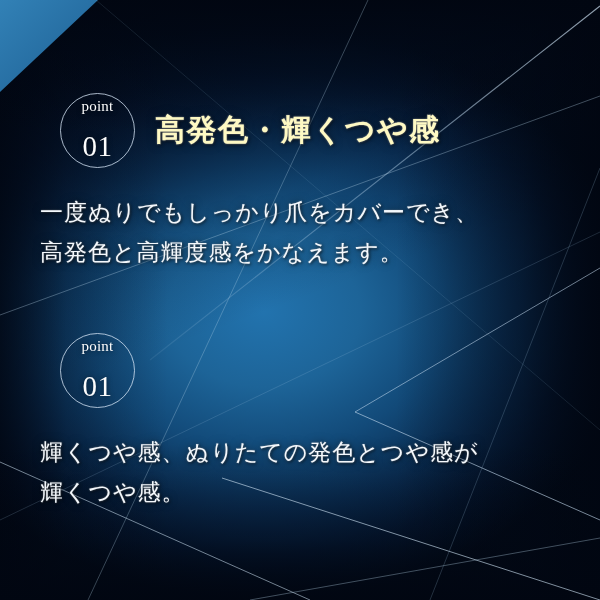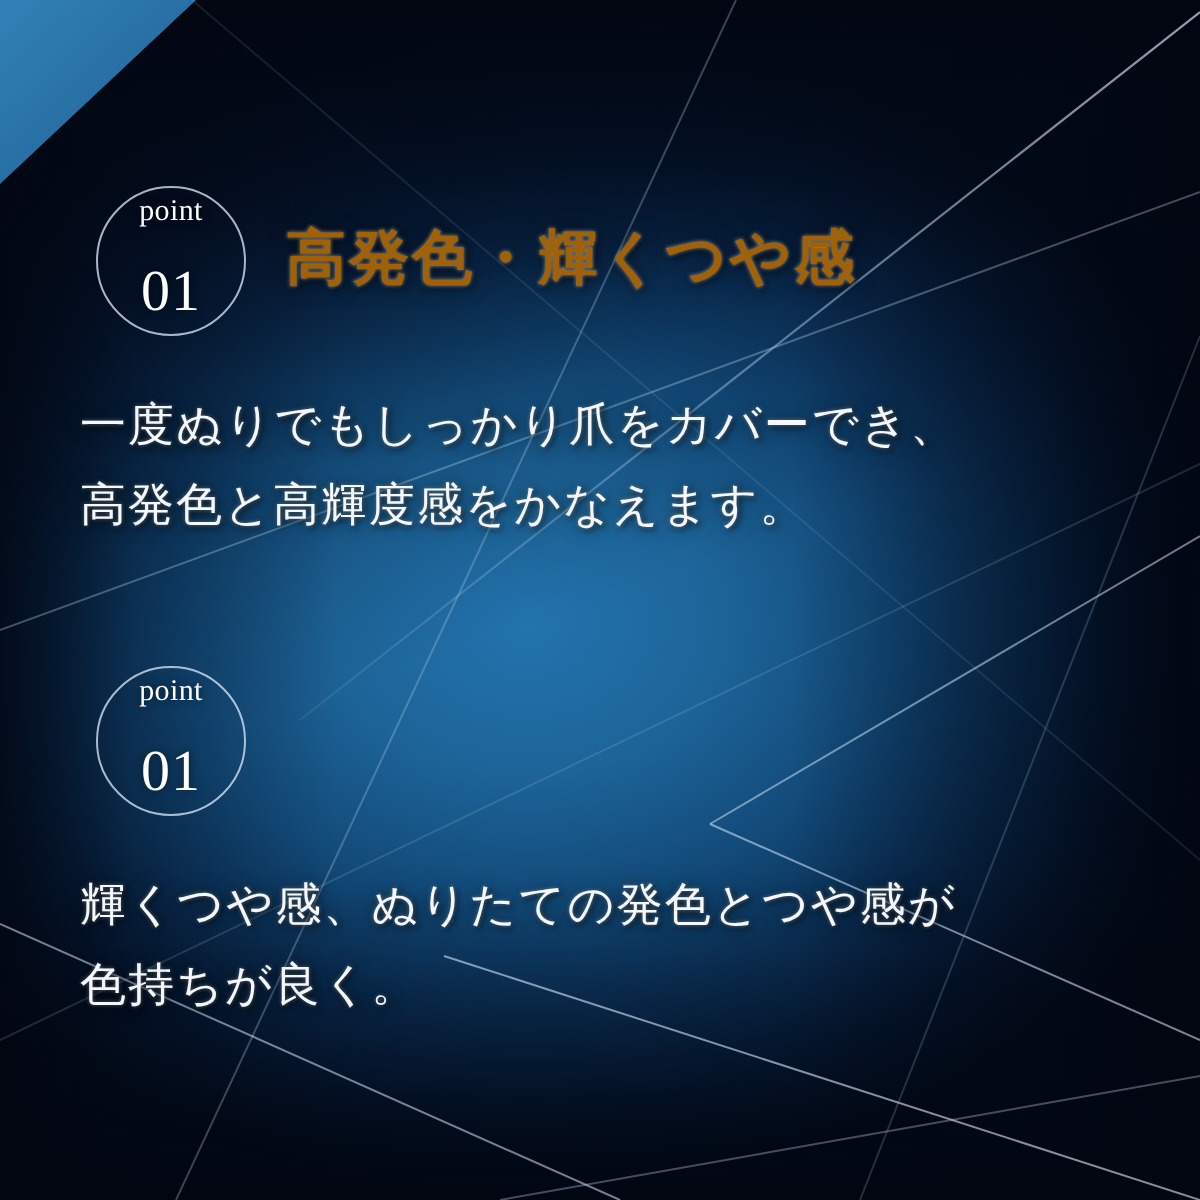--- a/index.html
+++ b/index.html
@@ -40,21 +40,21 @@
   
   .content{ position:absolute; inset:0; }
 
   .point-block{ position:absolute; left:0; width:600px; }
   #block-1{ top:86px; }
   #block-2{ top:326px; }
 
   .point-head{
     position:relative;
     height:88px;
-    padding-left:48px;
+    padding-left:60px;
     display:flex; align-items:center;
   }
 
   .badge{
     position:relative;
     width:75px; height:75px;
     border:1px solid rgba(214,230,246,.78);
     border-radius:50%;
     display:flex; flex-direction:column;
     align-items:center; justify-content:center;
@@ -76,21 +76,21 @@
     font-weight:400;
     margin-top:17px;
   }
 
   .point-title{
     margin-left:20px;
     font-family:"DejaVu Serif", "Liberation Serif", serif;
     font-weight:700;
     font-size:30px;
     line-height:1;
-    color:#a16207;
+    color:#fef9c3;
     letter-spacing:1.5px;
     white-space:nowrap;
     text-shadow:
       0 0 2px rgba(255,255,255,.55),
       1px 1px 3px rgba(0,0,0,.75),
       0 0 10px rgba(0,0,0,.5);
   }
 
   .point-body{
     padding-left:40px;
@@ -169,18 +169,18 @@
 
     <section class="point-block" id="block-2">
       <div class="point-head">
         <div class="badge">
           <span class="badge-word">point</span>
           <span class="badge-num">01</span>
         </div>
       </div>
       <div class="point-body">
         <span class="line">輝くつや感、ぬりたての発色とつや感が</span>
-        <span class="line">色持ちが良く。</span>
+        <span class="line">輝くつや感。</span>
       </div>
     </section>
 
   </div>
 </div>
 
 </body></html>

